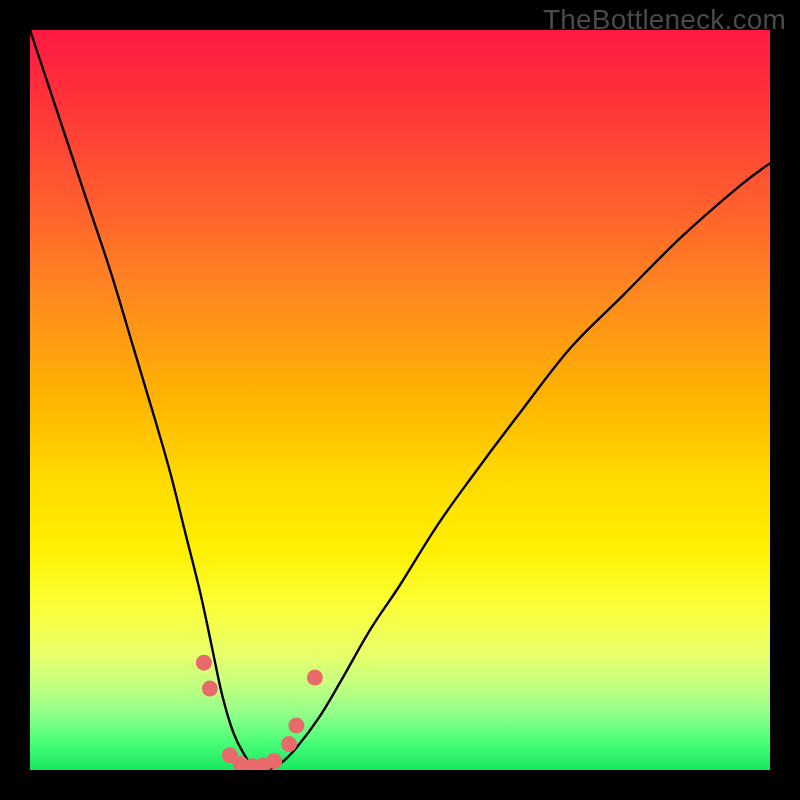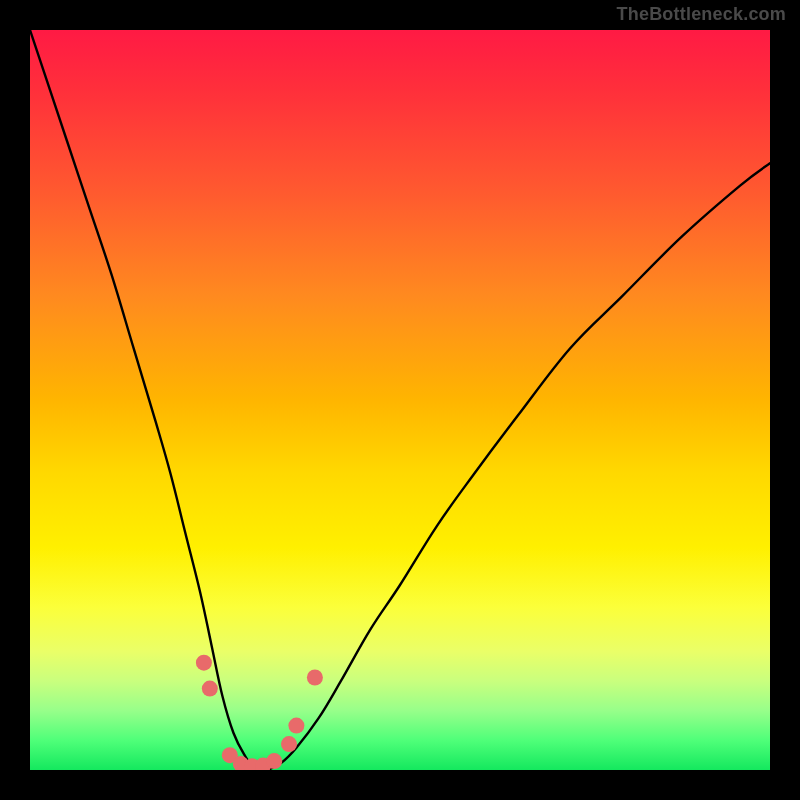--- a/index.html
+++ b/index.html
@@ -15,22 +15,22 @@
     position: relative;
     width: 800px;
     height: 800px;
     background: #000;
   }
   .watermark {
     position: absolute;
     top: 4px;
     right: 14px;
     color: #4a4a4a;
-    font-size: 18px;
-    font-weight: 700;
+    font-size: 28px;
+    font-weight: 400;
     letter-spacing: 0.2px;
     z-index: 3;
     user-select: none;
   }
   .plot-area {
     position: absolute;
     left: 30px;
     top: 30px;
     width: 740px;
     height: 740px;

